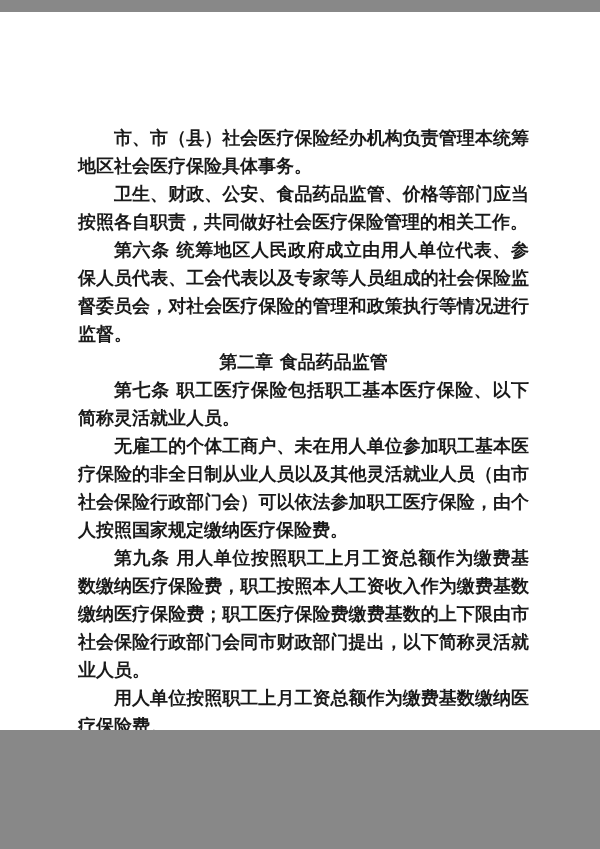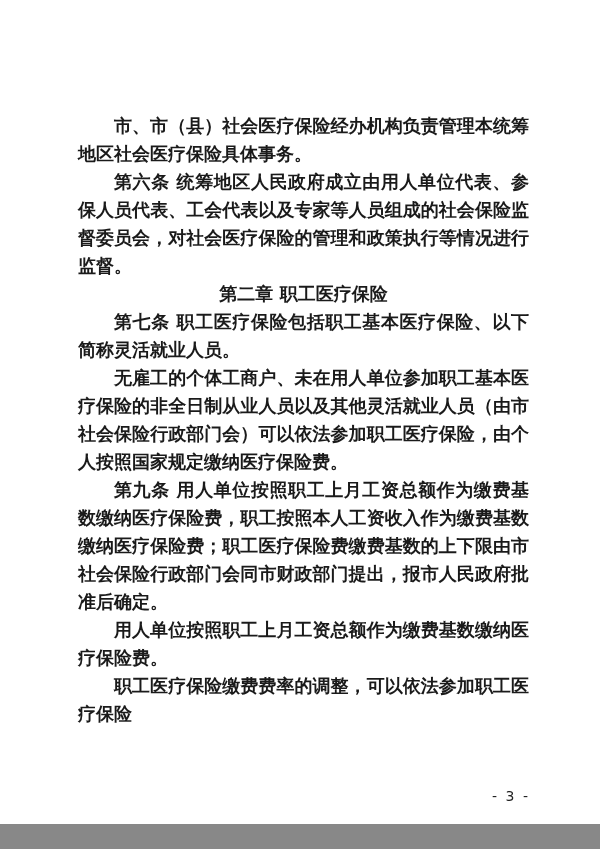--- a/index.html
+++ b/index.html
@@ -3,22 +3,22 @@
 <meta charset="utf-8">
 <style>
   html, body {
     margin: 0;
     padding: 0;
     background: #888;
   }
   .page {
     position: relative;
     width: 600px;
-    height: 824px;
-    margin: 0 auto;
+    height: 718px;
+    margin: 12px auto;
     background: #ffffff;
     overflow: hidden;
     font-family: "DejaVu Sans", sans-serif;
     color: #1a1a1a;
   }
   .doc-body {
     position: absolute;
     top: 112px;
     left: 78px;
     width: 451px;
@@ -52,22 +52,23 @@
     color: #222222;
   }
 </style>
 </head>
 <body>
 
 <div class="page">
   <div class="doc-body">
 
   <p class="para">市、市（县）社会医疗保险经办机构负责管理本统筹地区社会医疗保险具体事务。</p>
+      <p class="para">卫生、财政、公安、食品药品监管、价格等部门应当按照各自职责，共同做好社会医疗保险管理的相关工作。</p>
       <p class="para">第六条 统筹地区人民政府成立由用人单位代表、参保人员代表、工会代表以及专家等人员组成的社会保险监督委员会，对社会医疗保险的管理和政策执行等情况进行监督。</p>
-      <p class="chapter-heading">第二章 职工医疗保险</p>
+      <p class="chapter-heading">第二章 食品药品监管</p>
       <p class="para">第七条 职工医疗保险包括职工基本医疗保险、以下简称灵活就业人员。</p>
       <p class="para">无雇工的个体工商户、未在用人单位参加职工基本医疗保险的非全日制从业人员以及其他灵活就业人员（由市社会保险行政部门会）可以依法参加职工医疗保险，由个人按照国家规定缴纳医疗保险费。</p>
-      <p class="para">第九条 用人单位按照职工上月工资总额作为缴费基数缴纳医疗保险费，职工按照本人工资收入作为缴费基数缴纳医疗保险费；职工医疗保险费缴费基数的上下限由市社会保险行政部门会同市财政部门提出，报市人民政府批准后确定。</p>
+      <p class="para">第九条 用人单位按照职工上月工资总额作为缴费基数缴纳医疗保险费，职工按照本人工资收入作为缴费基数缴纳医疗保险费；职工医疗保险费缴费基数的上下限由市社会保险行政部门会同市财政部门提出，以下简称灵活就业人员。</p>
       <p class="para">用人单位按照职工上月工资总额作为缴费基数缴纳医疗保险费。</p>
       <p class="para">职工医疗保险缴费费率的调整，可以依法参加职工医疗保险</p>
     </div>
   <div class="page-footer">- 3 -</div>
 </div>
 
 </body></html>

